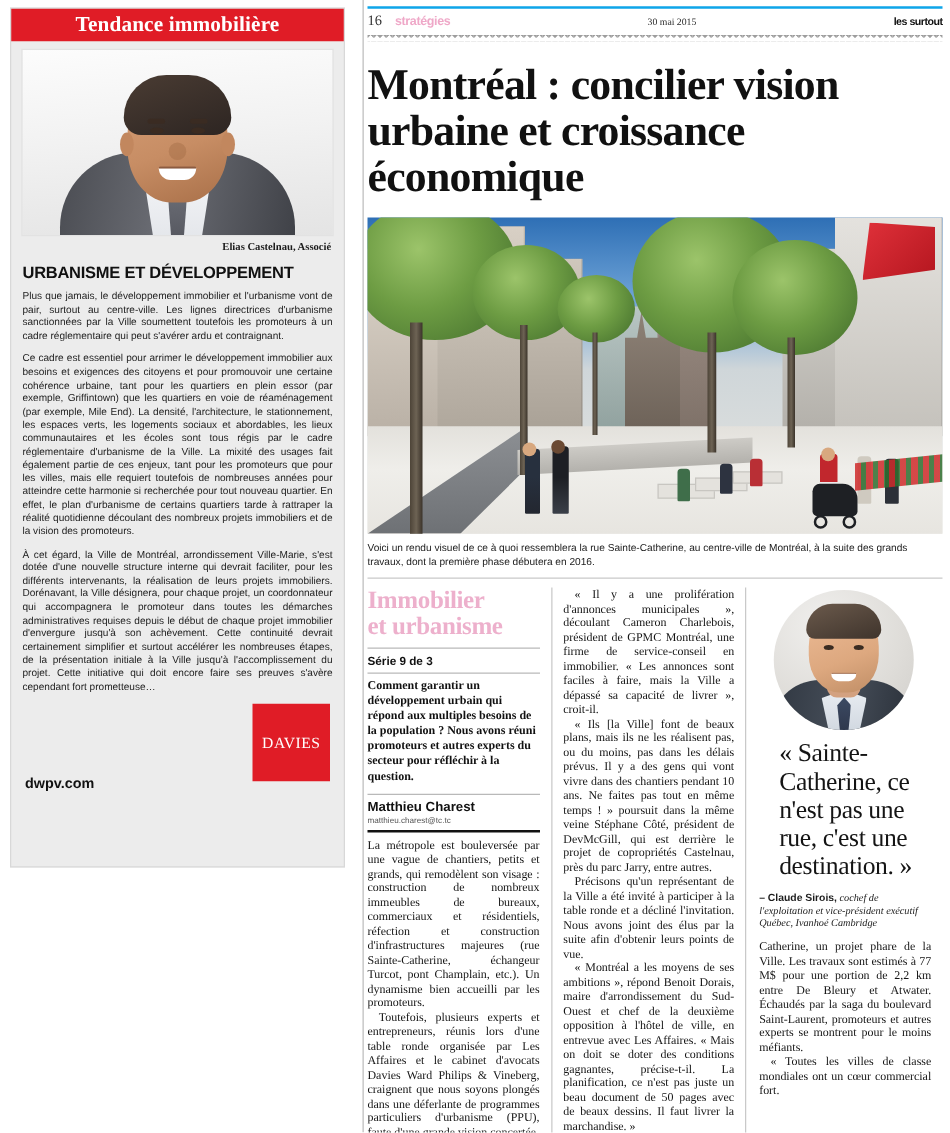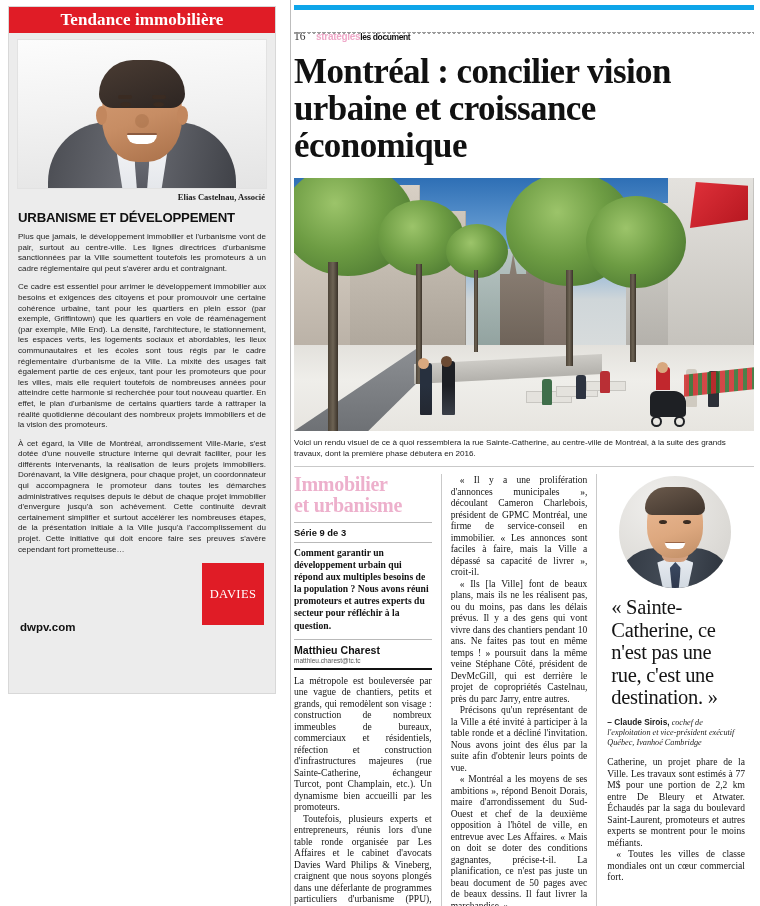--- a/index.html
+++ b/index.html
@@ -144,21 +144,21 @@
   .v-rule {
     position: absolute; left: 290px; top: 0;
     width: 1px; height: 906px; background: #bdbdbd;
   }
 
   
   .news-col { width: 476px; padding: 5px 6px 0 10px; position: relative; }
 
   .masthead {
     display: flex; align-items: baseline;
-    height: 21px; border-top: 5px solid #0ea5e9; padding-top: 20px;
+    height: 21px; border-top: 2px solid #0ea5e9; padding-top: 4px;
   }
   .mh-folio {
     font-family: "Liberation Serif", serif;
     font-size: 11.5px; color: #333; font-weight: normal;
     width: 22px;
   }
   .mh-section {
     font-family: "Liberation Sans", sans-serif;
     font-weight: bold; font-size: 10px; color: #efa8c8;
     letter-spacing: -0.3px;
@@ -345,21 +345,21 @@
   .m-eye-l, .m-eye-r { position: absolute; top: 44px; width: 8px; height: 4px;
     background: #3a2c22; border-radius: 50%; }
   .m-eye-l { left: calc(50% - 16px); } .m-eye-r { left: calc(50% + 8px); }
   .m-mouth { position: absolute; left: 50%; top: 66px; transform: translateX(-50%);
     width: 20px; height: 7px; background: #fff; border-radius: 2px 2px 10px 10px;
     border-top: 1.5px solid #9a6647; }
 
   .pullquote {
     font-family: "Liberation Serif", serif;
     font-size: 20.5px; line-height: 22.5px;
-    color: #141414; margin: 2px 0 8px 4px; letter-spacing: -0.3px;
+    color: #141414; margin: 2px 0 8px 16px; letter-spacing: -0.3px;
   }
   .pq-attrib {
     font-family: "Liberation Serif", serif;
     font-size: 8.2px; line-height: 10.2px; color: #1c1c1c;
     font-style: italic; margin-bottom: 8px;
   }
   .pq-attrib b { font-style: normal; font-family: "Liberation Sans", sans-serif; font-size: 8.3px; }
 </style>
 </head>
 <body>
@@ -411,21 +411,22 @@
     </div>
   </div>
 
   <div class="v-rule"></div>
 
   <div class="news-col">
 
     <div class="masthead">
       <div class="mh-folio">16</div>
       <div class="mh-section">stratégies</div>
-      <div class="mh-logo">les document</div>
+      <div class="mh-date">30 mai 2015</div>
+      <div class="mh-logo">les surtout</div>
     </div>
     <div class="zig"></div>
 
     <h1 class="headline">Montréal : concilier vision urbaine et croissance économique</h1>
 
     <div class="street">
       <div class="sky-strip"></div>
       <div class="bldg l1"></div>
       <div class="bldg l2"></div>
       <div class="bldg l3"></div>

